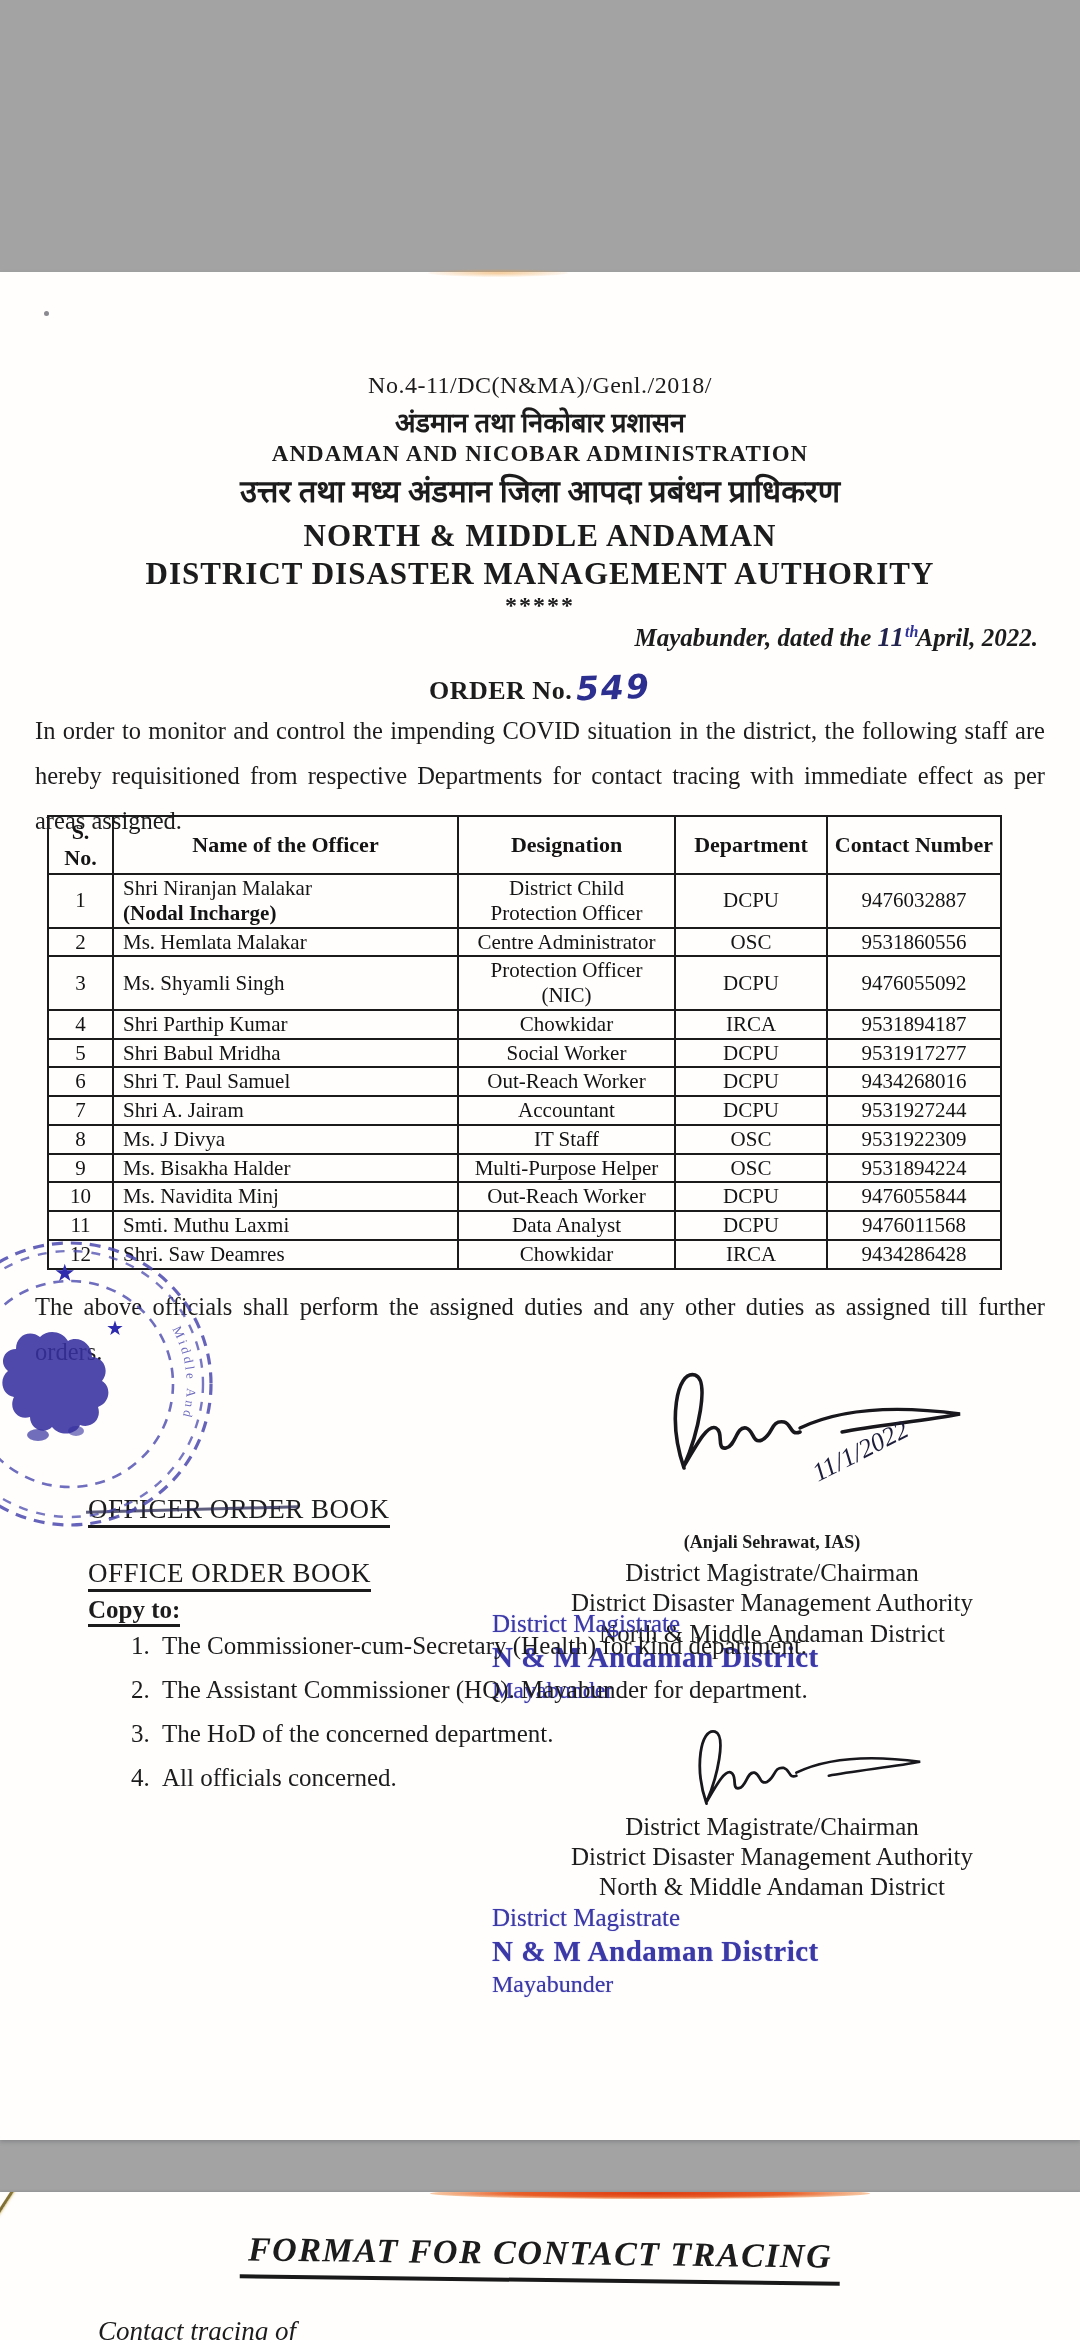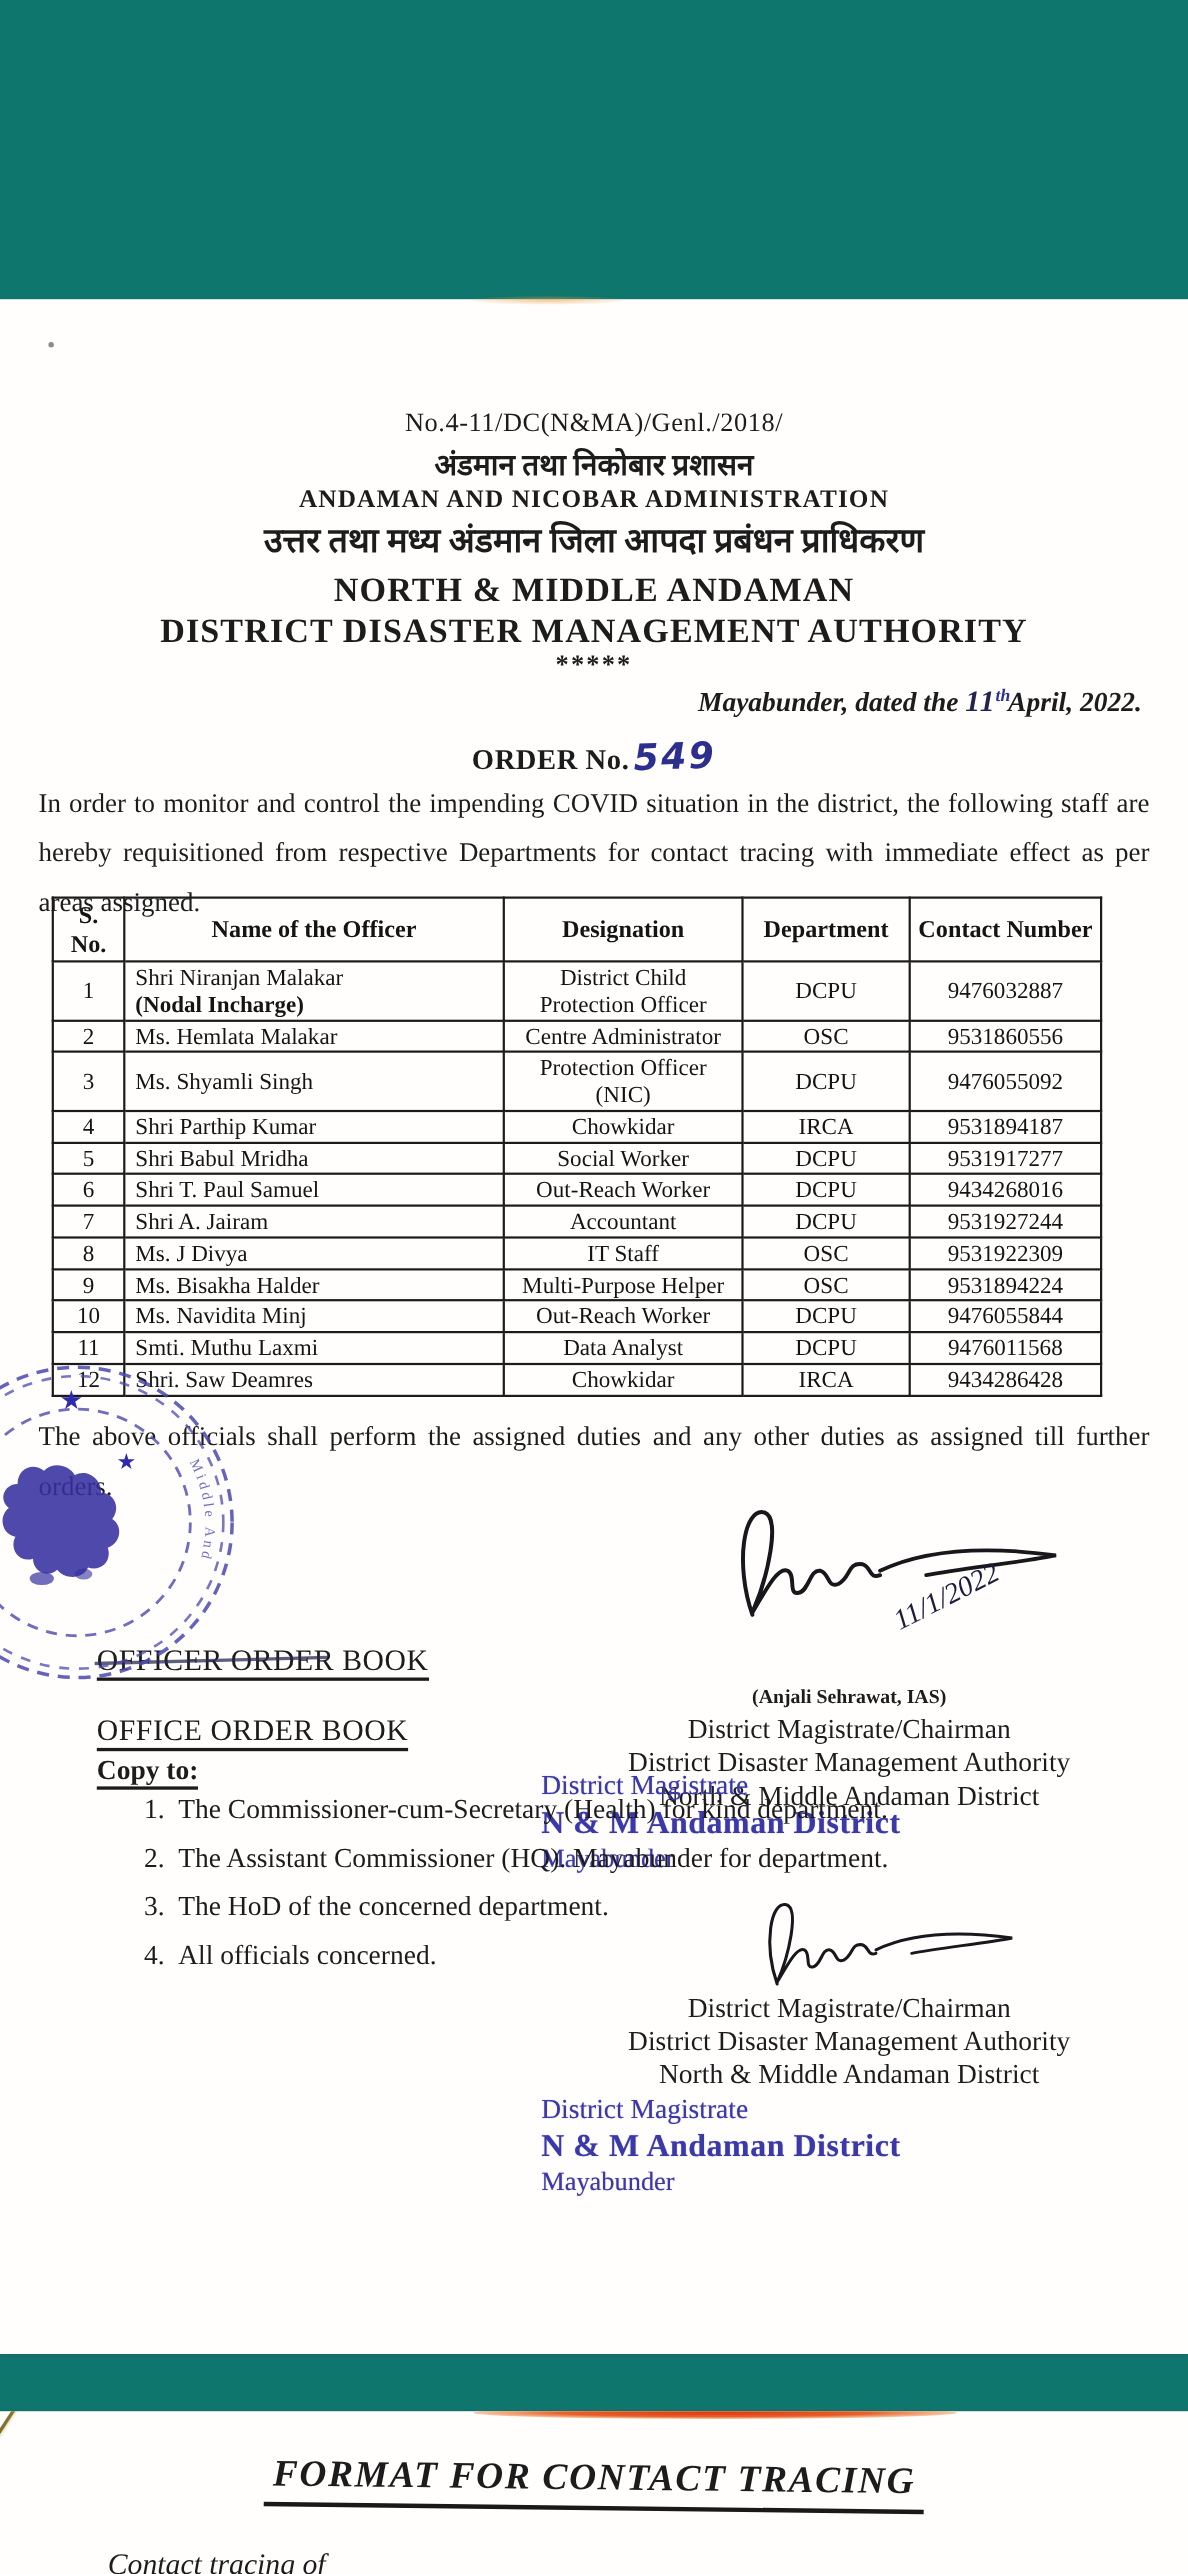--- a/index.html
+++ b/index.html
@@ -1,16 +1,16 @@
 <!DOCTYPE html>
 <html><head>
 <meta charset="utf-8">
 <style>
   html,body{margin:0;padding:0;background:#4a4d52;}
-  .screen{position:relative;width:1080px;height:2340px;background:#0f766e;overflow:hidden;
+  .screen{position:relative;width:1080px;height:2340px;background:#a3a3a3;overflow:hidden;
           font-family:"Liberation Serif","DejaVu Serif",serif;color:#1c1c1c;}
   .page{position:absolute;left:0;width:1080px;background:#fffefd;}
   .page1{top:272px;height:1868px;box-shadow:0 2px 4px rgba(60,65,75,.28);}
   .page2{top:2192px;height:148px;box-shadow:0 -1px 2px rgba(60,65,75,.18);overflow:hidden;font-style:italic;}
   .abs{position:absolute;}
   .c{text-align:center;width:100%;}
   .b{font-weight:bold;}
   
   .ref-no{top:100px;font-size:24px;letter-spacing:.5px;}
   .hindi1{top:131px;font-size:27px;font-weight:600;}

